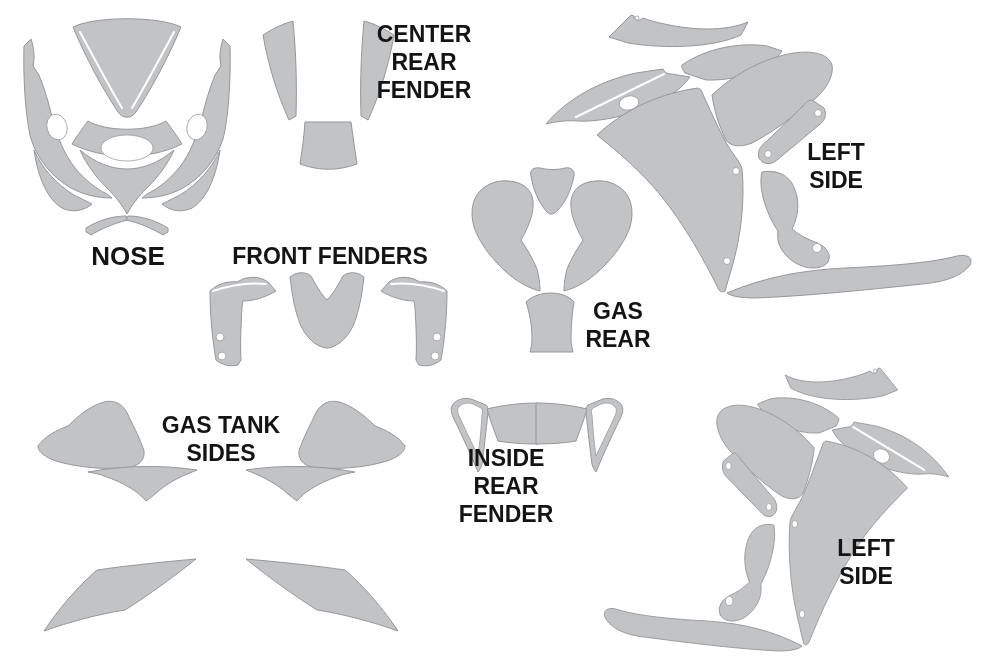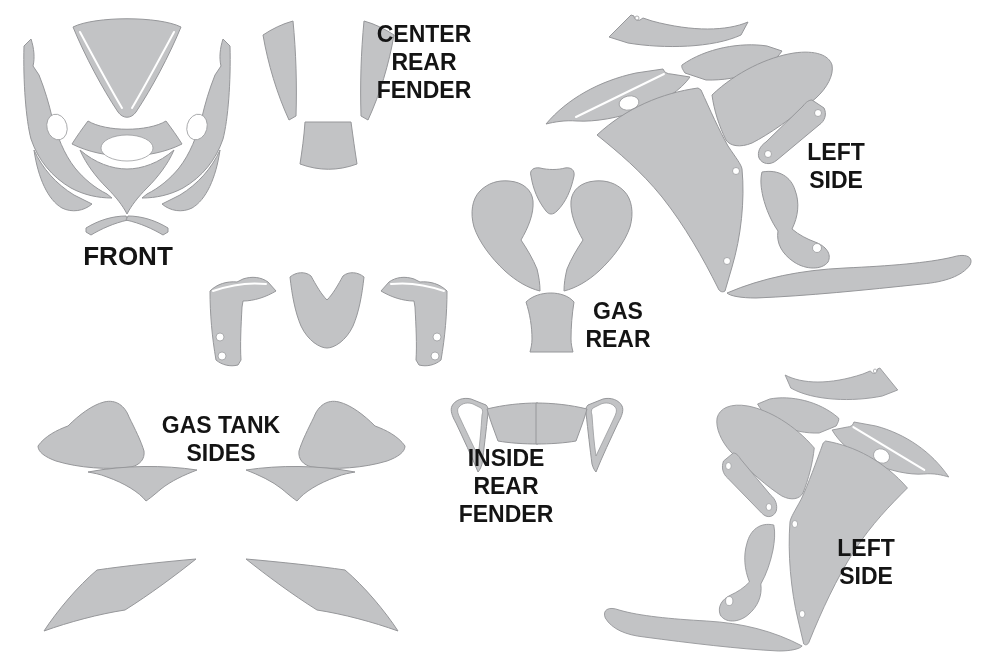--- a/index.html
+++ b/index.html
@@ -108,26 +108,27 @@
       <circle class="cut" cx="736" cy="171" r="3.5"></circle>
       <circle class="cut" cx="727" cy="261" r="3.5"></circle>
       <path class="piece" d="M762,172 C779,169 791,177 795,190 C800,203 798,217 792,229 C799,235 807,239 815,242 C826,246 832,254 828,262 C822,270 806,270 794,262 C782,254 776,243 778,231 C771,221 766,209 763,197 C761,188 760,180 762,172 Z"></path>
       <circle class="cut" cx="817" cy="248" r="4.5"></circle>
       <path class="piece" d="M727,293 C762,278 801,270 845,268 C889,266 928,263 953,257 C966,253 974,257 970,265 C962,276 945,282 922,284 C866,290 806,296 756,298 C741,298 730,296 727,293 Z"></path>
     </g>
     <use href="#sideShapes" transform="translate(1391,353) scale(-0.81,1)"></use>
 
   </svg>
 
-  <div class="label label--lg" style="left:128px;top:256px;">FRONT</div>
+  <div class="label label--lg" style="left:128px;top:256px;">NOSE</div>
   <div class="label" style="left:424px;top:62px;">CENTER
 REAR
 FENDER</div>
   <div class="label" style="left:836px;top:166px;">LEFT
 SIDE</div>
+  <div class="label" style="left:330px;top:256px;">FRONT FENDERS</div>
   <div class="label" style="left:618px;top:325px;">GAS
 REAR</div>
   <div class="label" style="left:221px;top:439px;">GAS TANK
 SIDES</div>
   <div class="label" style="left:506px;top:486px;">INSIDE
 REAR
 FENDER</div>
   <div class="label" style="left:866px;top:562px;">LEFT
 SIDE</div>
 

